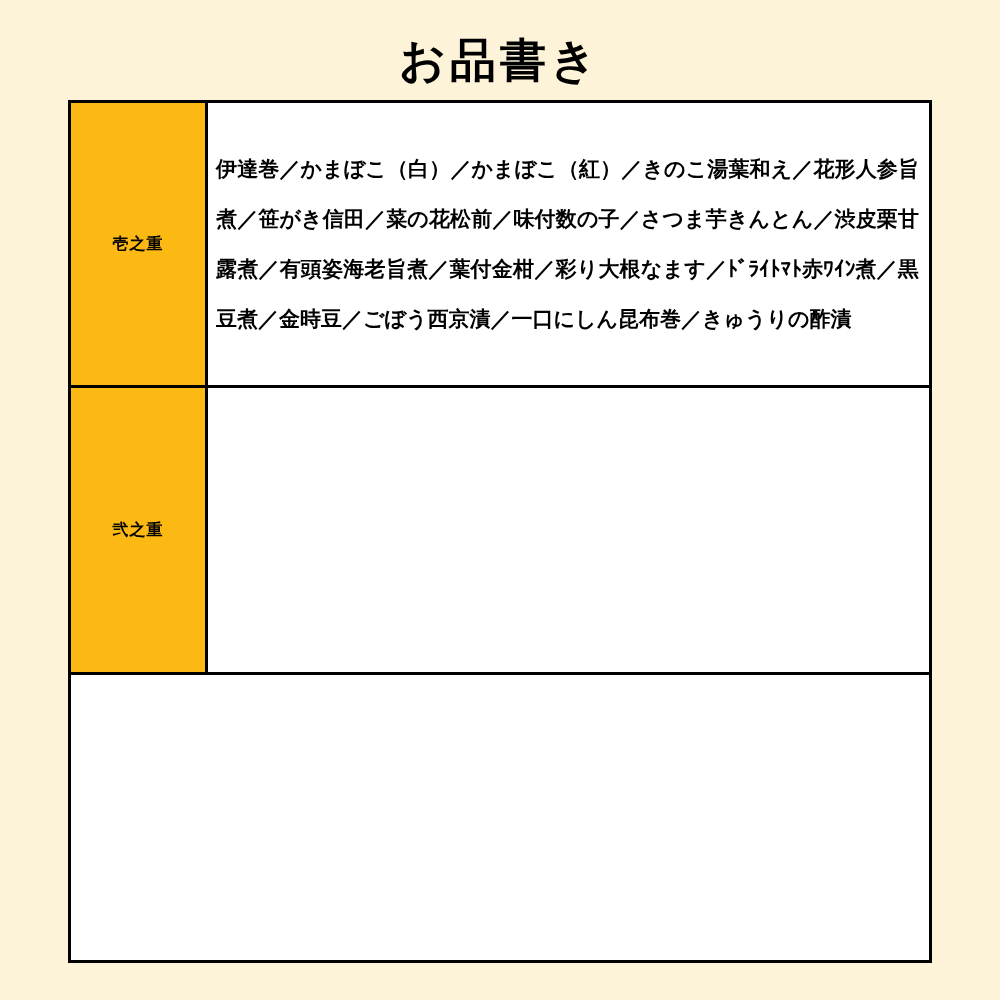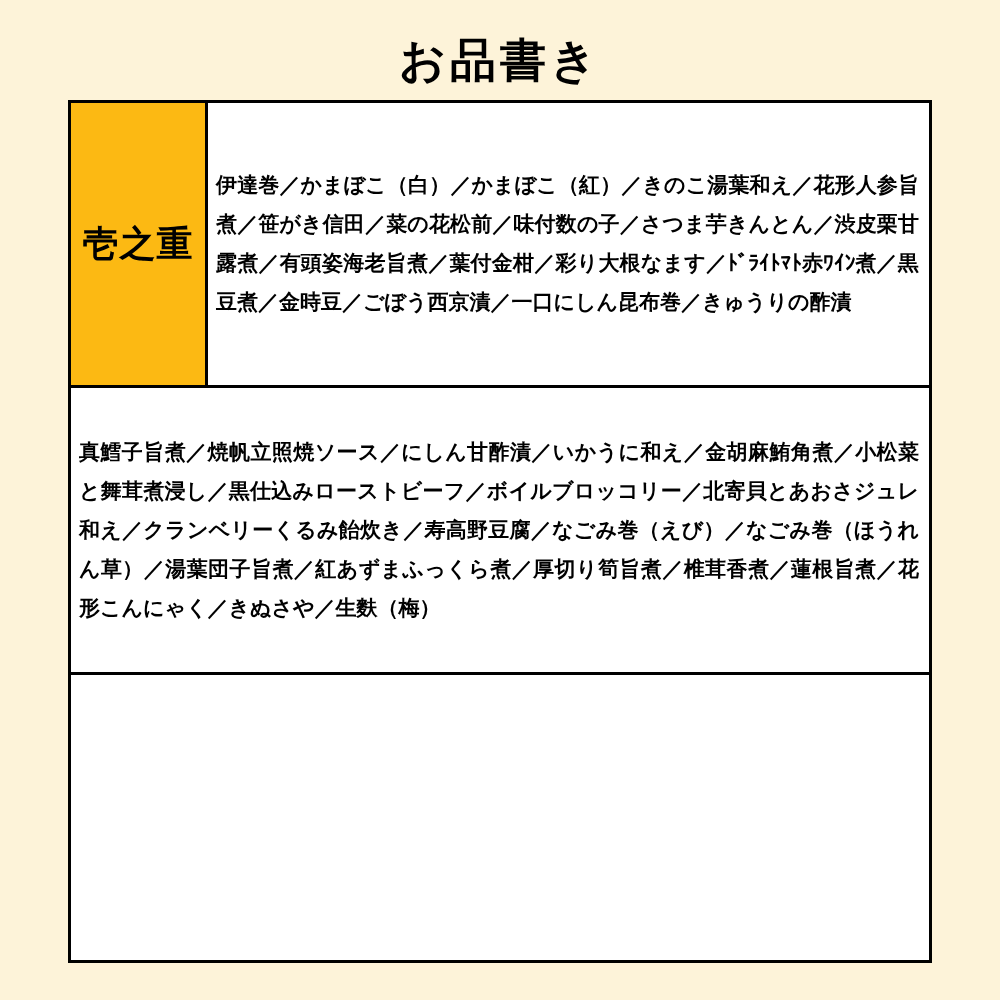--- a/index.html
+++ b/index.html
@@ -48,36 +48,36 @@
   .row-2 { height: 284px; }
   .row-3 { height: 285px; }
   .label-cell {
     width: 134px;
     flex: 0 0 134px;
     background: var(--label-bg, #FCB913);
     border-right: 3px solid var(--border, #000);
     display: flex;
     align-items: center;
     justify-content: center;
-    font-size: 36px;
+    font-size: 16px;
     font-weight: bold;
     letter-spacing: 1px;
   }
   .content-cell {
     flex: 1 1 auto;
     background: var(--content-bg, #fff);
     display: flex;
     align-items: center;
     padding: 6px 10px 6px 8px;
     box-sizing: border-box;
   }
   .content-text {
     font-size: 21px;
     font-weight: bold;
-    line-height: 39px;
+    line-height: 50px;
     word-break: break-all;
     text-align: justify;
   }
 </style>
 </head>
 <body>
 
 <div class="page">
 
   <h1 class="page-title">お品書き</h1>
@@ -85,22 +85,20 @@
   <div class="menu-table">
 
     <div class="menu-row row-1">
       <div class="label-cell">壱之重</div>
       <div class="content-cell">
         <div class="content-text">伊達巻／かまぼこ（白）／かまぼこ（紅）／きのこ湯葉和え／花形人参旨煮／笹がき信田／菜の花松前／味付数の子／さつま芋きんとん／渋皮栗甘露煮／有頭姿海老旨煮／葉付金柑／彩り大根なます／ﾄﾞﾗｲﾄﾏﾄ赤ﾜｲﾝ煮／黒豆煮／金時豆／ごぼう西京漬／一口にしん昆布巻／きゅうりの酢漬</div>
       </div>
     </div>
 
     <div class="menu-row row-2">
-      <div class="content-cell">
-        <div class="content-text">真鱈子旨煮／焼帆立照焼ソース／にしん甘酢漬／いかうに和え／金胡麻鮪角煮／小松菜と舞茸煮浸し／黒仕込みローストビーフ／ボイルブロッコリー／北寄貝とあおさジュレ和え／クランベリーくるみ飴炊き／寿高野豆腐／なごみ巻（えび）／なごみ巻（ほうれん草）／湯葉団子旨煮／紅あずまふっくら煮／厚切り筍旨煮／椎茸香煮／蓮根旨煮／花形こんにゃく／きぬさや／生麩（梅）</div>
-      </div>
+      <div class="label-cell">弐之重</div>
     </div>
 
     <div class="menu-row row-3">
     </div>
 
   </div>
 </div>
 
 </body></html>

